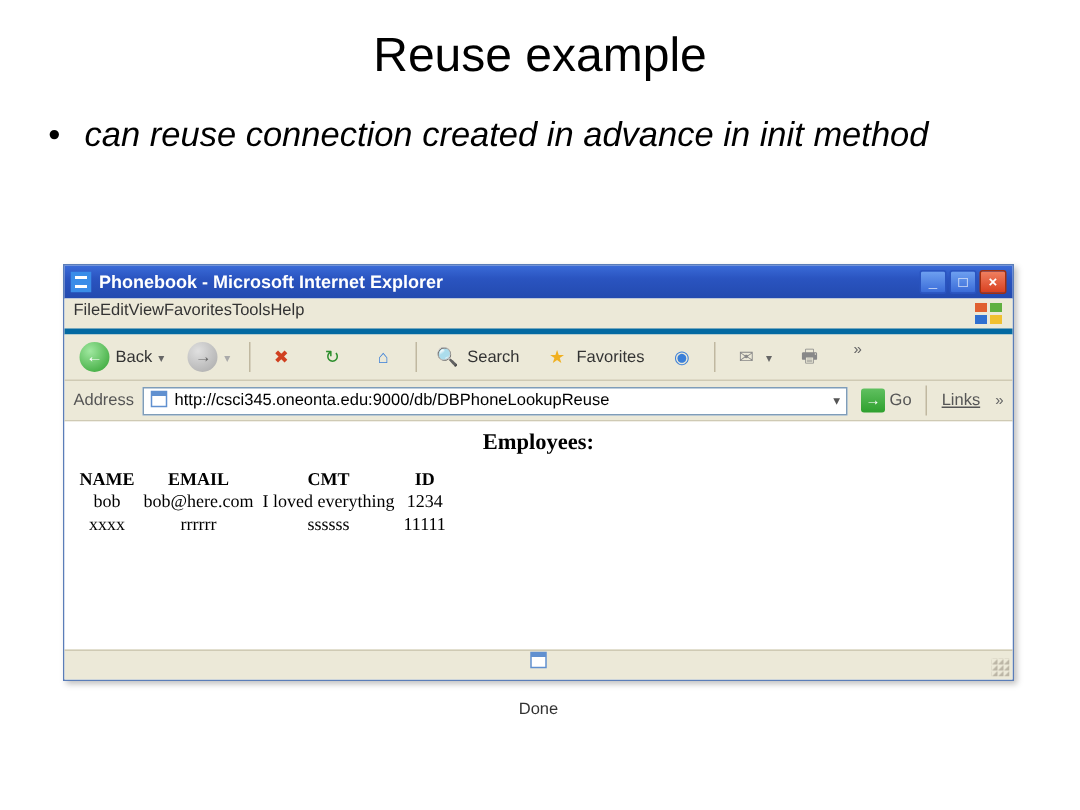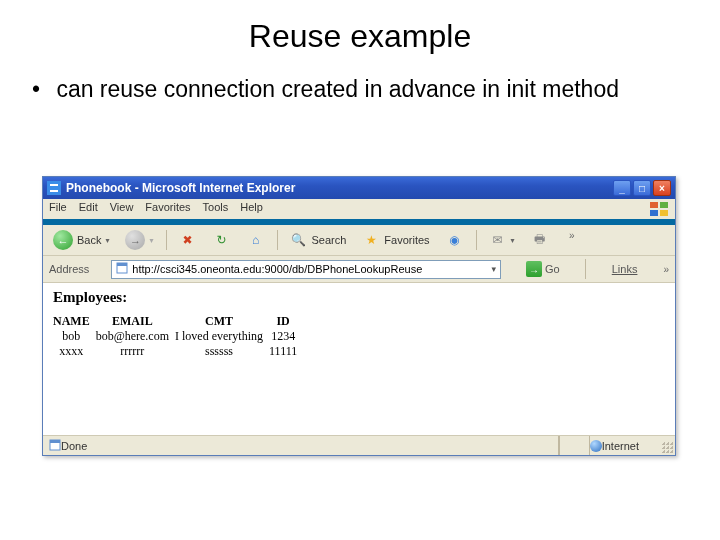--- a/index.html
+++ b/index.html
@@ -15,20 +15,21 @@
   .slide-title {
     text-align: center;
     font-size: 32px;
     font-weight: 400;
     margin: 18px 0 20px 0;
   }
   .bullet-row {
     padding: 0 32px 18px 32px;
     font-size: 23px;
     line-height: 1.3;
+    font-style: italic;
   }
   .bullet-row .dot {
     display: inline-block;
     width: 18px;
     vertical-align: top;
   }
   .bullet-row .btxt {
     display: inline-block;
     width: 600px;
   }
@@ -69,24 +70,24 @@
     align-items: center;
     justify-content: center;
     color: #fff;
     font-size: 10px;
     font-weight: bold;
   }
   .winbtn.min, .winbtn.max { background: linear-gradient(#6ea0f0, #3a6bd8); border: 1px solid #2a54c0; }
   .winbtn.close { background: linear-gradient(#f08060, #d84020); border: 1px solid #a03010; }
   .menubar {
     background: #ece9d8;
-    border-bottom: 6px solid #0369a1;
+    border-bottom: 4px solid #0369a1;
     padding: 2px 6px;
     display: flex;
-    gap: 12px;
+    gap: 0;
     color: #333;
     font-size: 11px;
   }
   .menubar .flag {
     margin-left: auto;
     width: 20px; height: 16px;
   }
   .toolbar {
     background: #ece9d8;
     border-bottom: 1px solid #cfcab4;
@@ -123,21 +124,21 @@
   }
   .sep { width:1px; height:20px; background:#c0b8a0; }
   .toolbar .chev { position:relative; width:16px; height:24px; }
   .toolbar .chev::after { content:"»"; position:absolute; top:2px; right:2px; color:#666; font-size:10px;}
   .addrbar {
     background: #ece9d8;
     border-bottom: 1px solid #cfcab4;
     padding: 3px 6px;
     display: flex;
     align-items: center;
-    gap: 22px;
+    gap: 6px;
     font-size: 11px;
     color: #555;
   }
   .addrbox {
     flex: 1;
     height: 19px;
     background: #fff;
     border: 1px solid #7f9db9;
     display: flex;
     align-items: center;
@@ -169,39 +170,41 @@
     background: #fff;
     color: #000;
     font-family: "Times New Roman", serif;
     font-size: 13px;
     overflow: hidden;
   }
   .content h3 {
     margin: 0 0 8px 0;
     font-size: 15px;
     font-weight: bold;
+    text-align: center;
   }
   .datatbl td, .datatbl th {
     font-family: "Times New Roman", serif;
     font-size: 12px;
     padding: 0 6px 0 0;
     text-align: center;
   }
   .datatbl th { font-weight: bold; }
   .statusbar {
     background: #ece9d8;
     border-top: 1px solid #cfcab4;
     height: 20px;
     display: flex;
     align-items: center;
     padding: 0 6px;
-    gap: 0;
+    gap: 18px;
     font-size: 11px;
     color: #333;
     position: relative;
+    flex-direction: column;
   }
   .statusbar .pane { border-left:1px solid #c0b8a0; height:100%; }
   .globe { width:12px;height:12px; border-radius:50%; background: radial-gradient(circle at 35% 30%, #b0d8ff, #3070c0); }
   .resize {
     position: absolute;
     right: 2px; bottom: 2px;
     width: 12px; height: 12px;
     background:
       linear-gradient(135deg, transparent 50%, #a8a090 50%) 0 0/4px 4px;
     opacity: .7;

